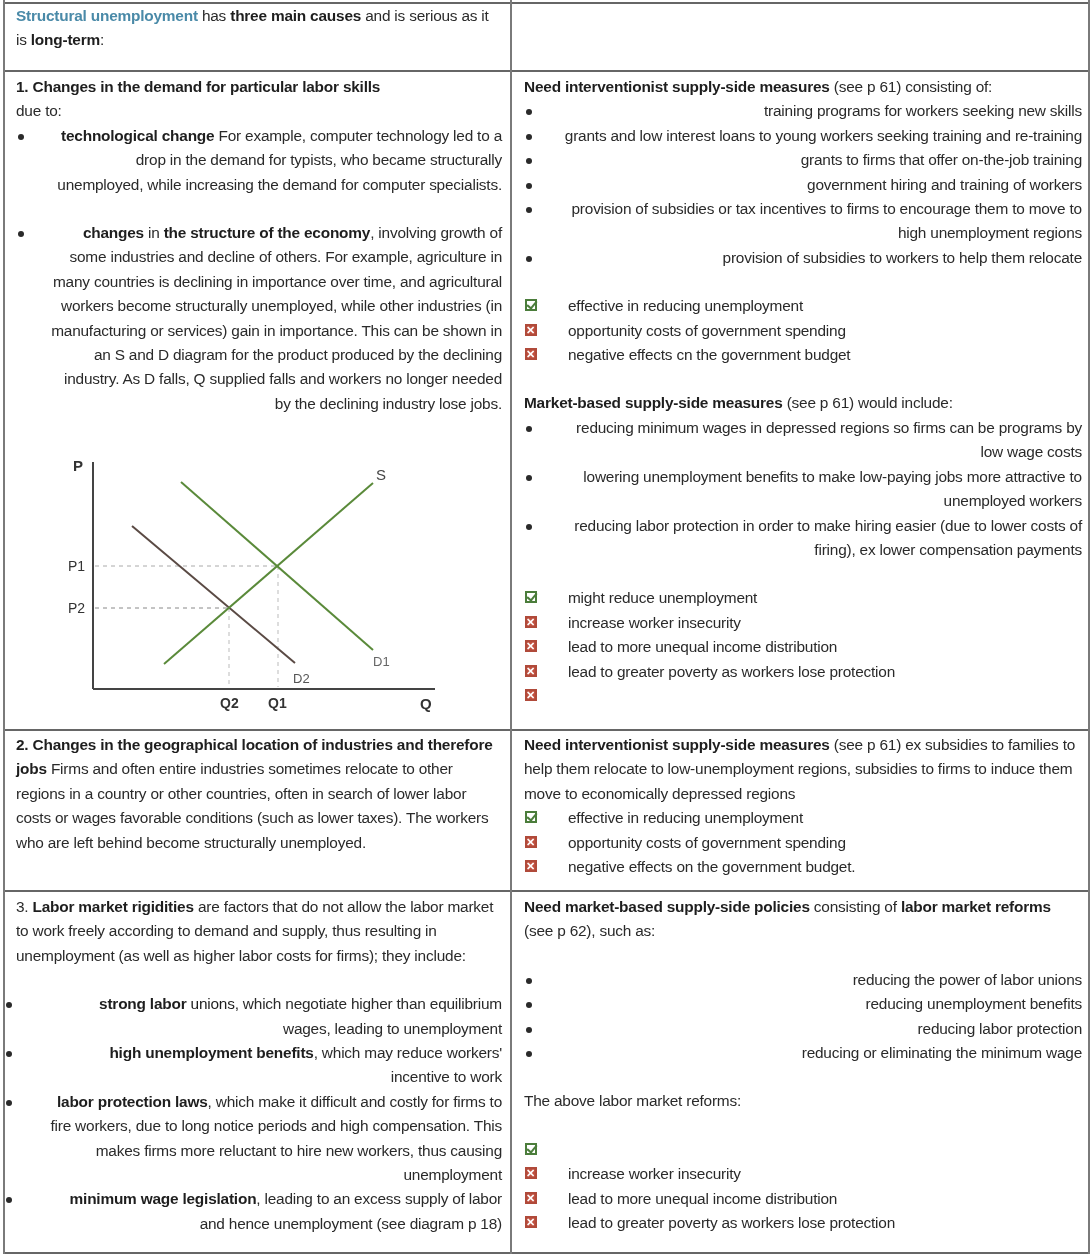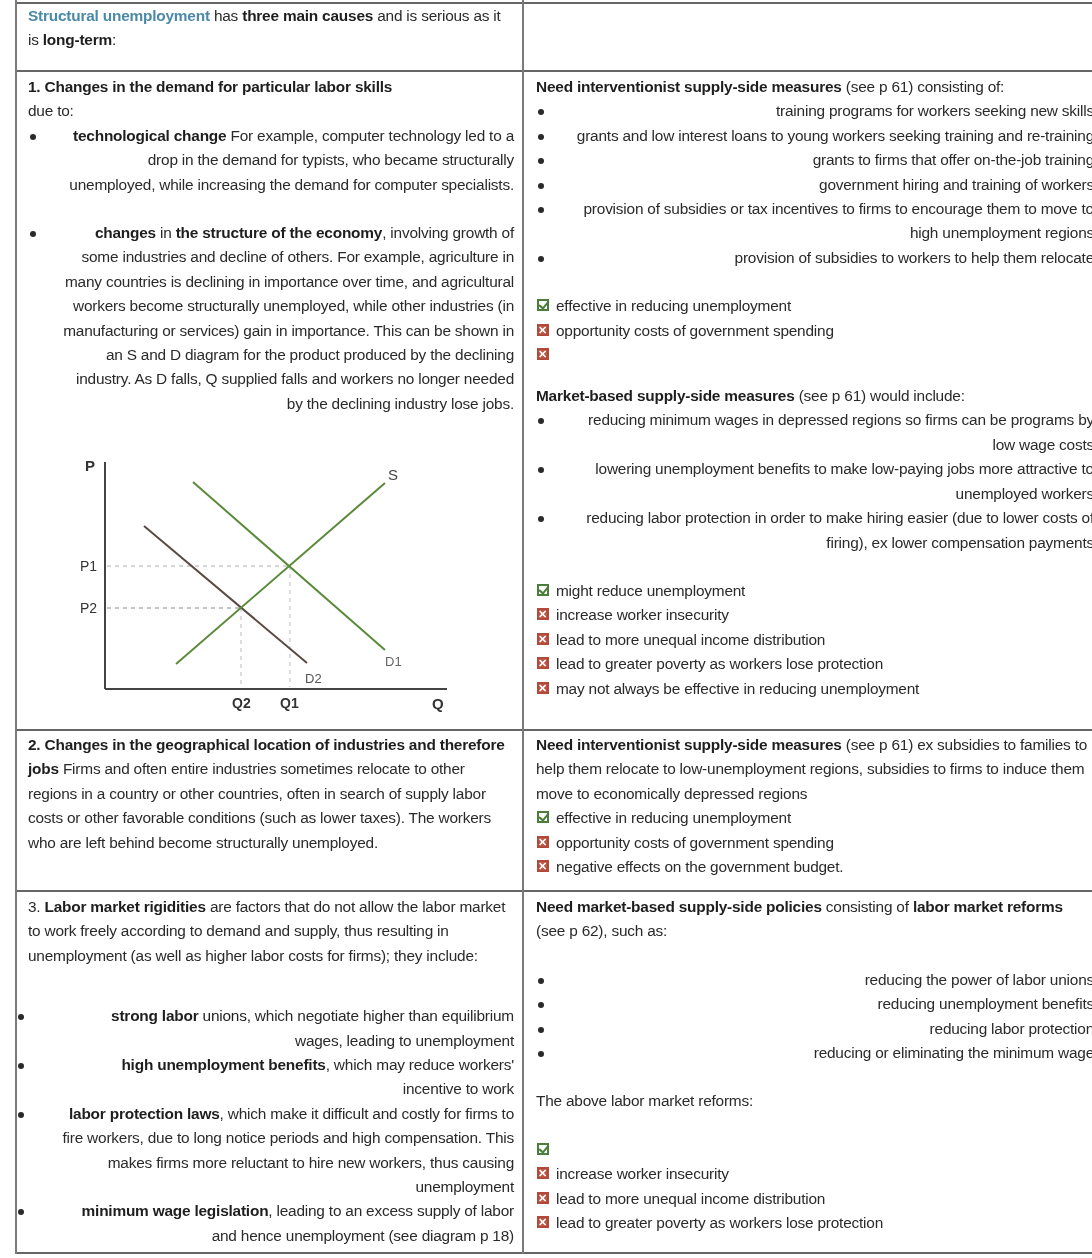--- a/index.html
+++ b/index.html
@@ -1,36 +1,36 @@
 <!DOCTYPE html>
 <html><head>
 <meta charset="utf-8">
 <style>
   html, body { margin: 0; padding: 0; background: #ffffff; }
   body {
     width: 1092px; height: 1258px; overflow: hidden; position: relative;
     font-family: "Liberation Sans", sans-serif; color: #2a2a2a;
     font-size: 15.4px; line-height: 24.4px;
   }
-  .page { position: absolute; left: 12px; top: 0; width: 932px; height: 1258px; }
+  .page { position: absolute; left: 0; top: 0; width: 932px; height: 1258px; }
   .hline { position: absolute; left: 4px; width: 1086px; height: 0; border-top: 2px solid #666; }
   .vline { position: absolute; width: 0; border-left: 2px solid #7a7a7a; }
   .cell { position: absolute; box-sizing: border-box; padding: 0 8px 0 12px; letter-spacing: -0.2px; }
   .left { left: 4px; width: 506px; }
   .right { left: 512px; width: 578px; padding-left: 12px; }
   b, .b { font-weight: bold; color: #1e1e1e; }
   .accent { color: #4a8aa8; font-weight: bold; }
   ul.bul { list-style: none; margin: 0; padding: 0; text-align: right; }
   ul.bul li { position: relative; padding-left: 33px; }
   ul.bul li::before {
     content: ""; position: absolute; left: 2px; top: 10px;
     width: 6px; height: 6px; border-radius: 50%; background: #2a2a2a;
   }
   .right ul.bul li { padding-left: 34px; }
-  .pc { display: flex; align-items: flex-start; }
+  .pc { display: flex; align-items: flex-start; gap: 24px; }
   .box {
     display: inline-block; width: 12px; height: 12px; margin: 5px 7px 0 1px; flex: none;
     box-sizing: border-box; position: relative;
   }
   .box.pro { border: 2px solid #4b7d3b; background: #fff; }
   .box.pro::after {
     content: ""; position: absolute; left: 2px; top: -2px; width: 4px; height: 8px;
     border-right: 2px solid #4b7d3b; border-bottom: 2px solid #4b7d3b; transform: rotate(40deg);
   }
   .box.con { background: #c0503f; border: 2px solid #b04a3a; }
@@ -103,20 +103,21 @@
     <div class="pc">
         <span class="box pro"></span>
         <span>effective in reducing unemployment</span>
       </div>
     <div class="pc">
         <span class="box con"></span>
         <span>opportunity costs of government spending</span>
       </div>
     <div class="pc">
         <span class="box con"></span>
+        <span>negative effects cn the government budget</span>
       </div>
     <div class="gap"></div>
     <div><b>Market-based supply-side measures</b><span> (see p 61) would include:</span></div>
     <ul class="bul">
       <li>reducing minimum wages in depressed regions so firms can be programs by low wage costs</li>
       <li>lowering unemployment benefits to make low-paying jobs more attractive to unemployed workers</li>
       <li>reducing labor protection in order to make hiring easier (due to lower costs of firing), ex lower compensation payments</li>
     </ul>
     <div class="gap"></div>
     <div class="pc">
@@ -130,26 +131,25 @@
     <div class="pc">
         <span class="box con"></span>
         <span>lead to more unequal income distribution</span>
       </div>
     <div class="pc">
         <span class="box con"></span>
         <span>lead to greater poverty as workers lose protection</span>
       </div>
     <div class="pc">
         <span class="box con"></span>
-        <span>may not always be effective in reducing unemployment</span>
       </div>
   </div>
 
   <div class="cell left" style="top:733px;">
-    <b>2. Changes in the geographical location of industries and therefore jobs</b><span>  Firms and often entire industries sometimes relocate to other regions in a country or other countries, often in search of supply labor costs or other favorable conditions (such as lower taxes). The workers who are left behind become structurally unemployed.</span>
+    <b>2. Changes in the geographical location of industries and therefore jobs</b><span>  Firms and often entire industries sometimes relocate to other regions in a country or other countries, often in search of lower labor costs or wages favorable conditions (such as lower taxes). The workers who are left behind become structurally unemployed.</span>
   </div>
 
   <div class="cell right" style="top:733px;">
     <div><b>Need interventionist supply-side measures</b><span> (see p 61) ex subsidies to families to help them relocate to low-unemployment regions, subsidies to firms to induce them move to economically depressed regions</span></div>
     <div class="pc">
         <span class="box pro"></span>
         <span>effective in reducing unemployment</span>
       </div>
     <div class="pc">
         <span class="box con"></span>
@@ -158,21 +158,21 @@
     <div class="pc">
         <span class="box con"></span>
         <span>negative effects on the government budget.</span>
       </div>
   </div>
 
   <div class="cell left" style="top:895px;">
     <div><span>3. </span><b>Labor market rigidities</b><span> are factors that do not allow the labor market to work freely according to demand and supply, thus resulting in unemployment (as well as higher labor costs for firms); they include:</span></div>
     <div class="gap"></div>
     <ul class="bul" style="margin-left:-12px;">
-      <li style="padding-left:45px;margin-top:12px;"><b>strong labor</b><b style="font-weight:normal"> unions</b><span>, which negotiate higher than equilibrium wages, leading to unemployment</span></li>
+      <li style="padding-left:45px;"><b>strong labor</b><b style="font-weight:normal"> unions</b><span>, which negotiate higher than equilibrium wages, leading to unemployment</span></li>
       <li style="padding-left:45px;"><b>high unemployment benefits</b><span>, which may reduce workers' incentive to work</span></li>
       <li style="padding-left:45px;"><b>labor protection laws</b><span>, which make it difficult and costly for firms to fire workers, due to long notice periods and high compensation. This makes firms more reluctant to hire new workers, thus causing unemployment</span></li>
       <li style="padding-left:45px;"><b>minimum wage legislation</b><span>, leading to an excess supply of labor and hence unemployment (see diagram p 18)</span></li>
     </ul>
   </div>
 
   <div class="cell right" style="top:895px;">
     <div><b>Need market-based supply-side policies</b><span> consisting of </span><b>labor market reforms</b><span> (see p 62), such as:</span></div>
     <div class="gap"></div>
     <ul class="bul">

